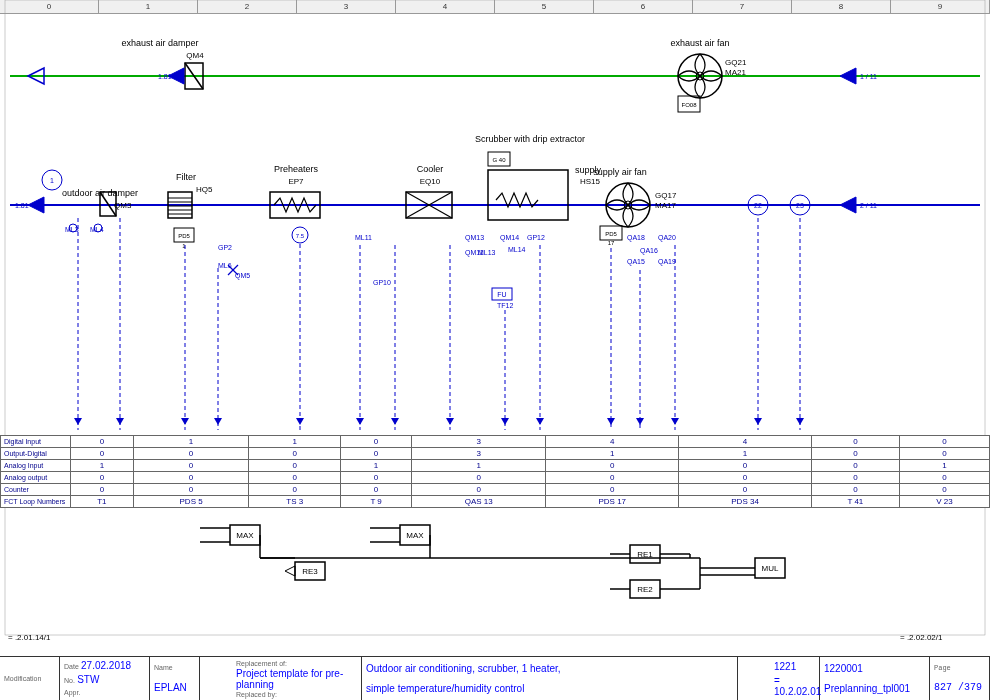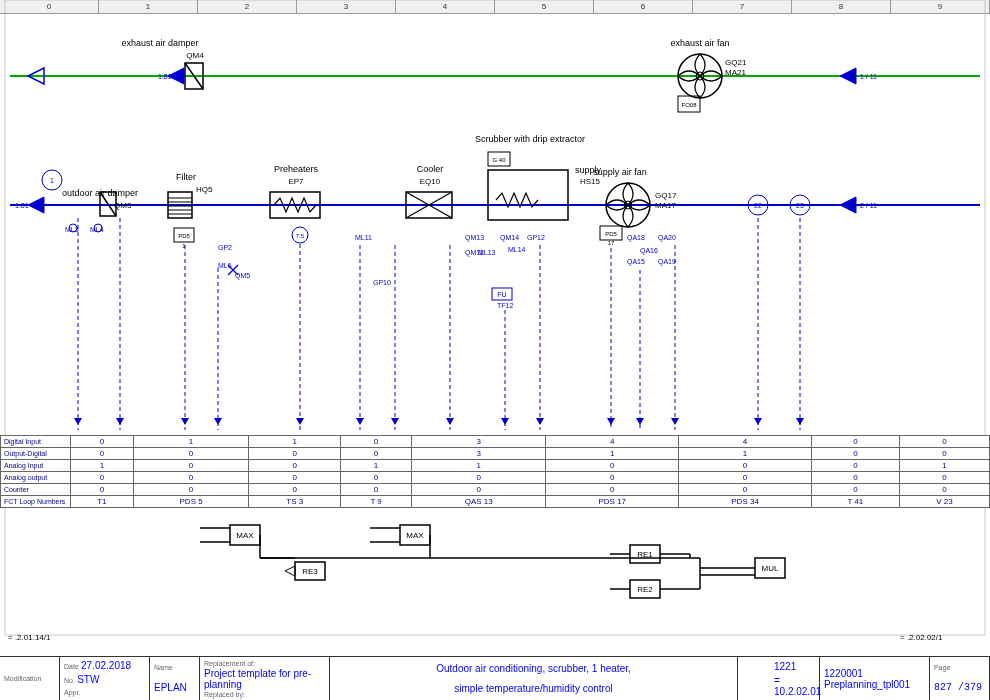--- a/index.html
+++ b/index.html
@@ -437,38 +437,38 @@
     <div>
       <span class="tb-label">Appr.</span>
     </div>
   </div>
 
   <div class="tb-section" style="width:50px;">
     <span class="tb-label">Name</span>
     <span class="tb-value">EPLAN</span>
   </div>
 
-  <div class="tb-section" style="width:130px;">
+  <div class="tb-section" style="width:130px;margin-left:32px;">
     <span class="tb-label">Replacement of:</span>
     <span class="tb-value">Project template for pre-planning</span>
     <span class="tb-label">Replaced by:</span>
   </div>
 
 
-  <div class="tb-section" style="flex:1;text-align:center;">
+  <div class="tb-section" style="flex:1;">
     <span class="tb-value">Outdoor air conditioning, scrubber, 1 heater,</span>
     <span class="tb-value">simple temperature/humidity control</span>
   </div>
 
   <div class="tb-section" style="width:50px;margin-left:32px;">
     <span class="tb-value">1221</span>
     <span class="tb-value">= 10.2.02.01</span>
   </div>
 
-  <div class="tb-section" style="width:110px;justify-content:center;">
+  <div class="tb-section" style="width:110px;">
     <span class="tb-value">1220001</span>
     <span class="tb-value">Preplanning_tpl001</span>
   </div>
 
   <div class="tb-section" style="width:60px;font-family:Liberation Mono, monospace;">
     <span class="tb-label">Page</span>
     <span class="tb-value">827 /379</span>
   </div>
 </div>
 

